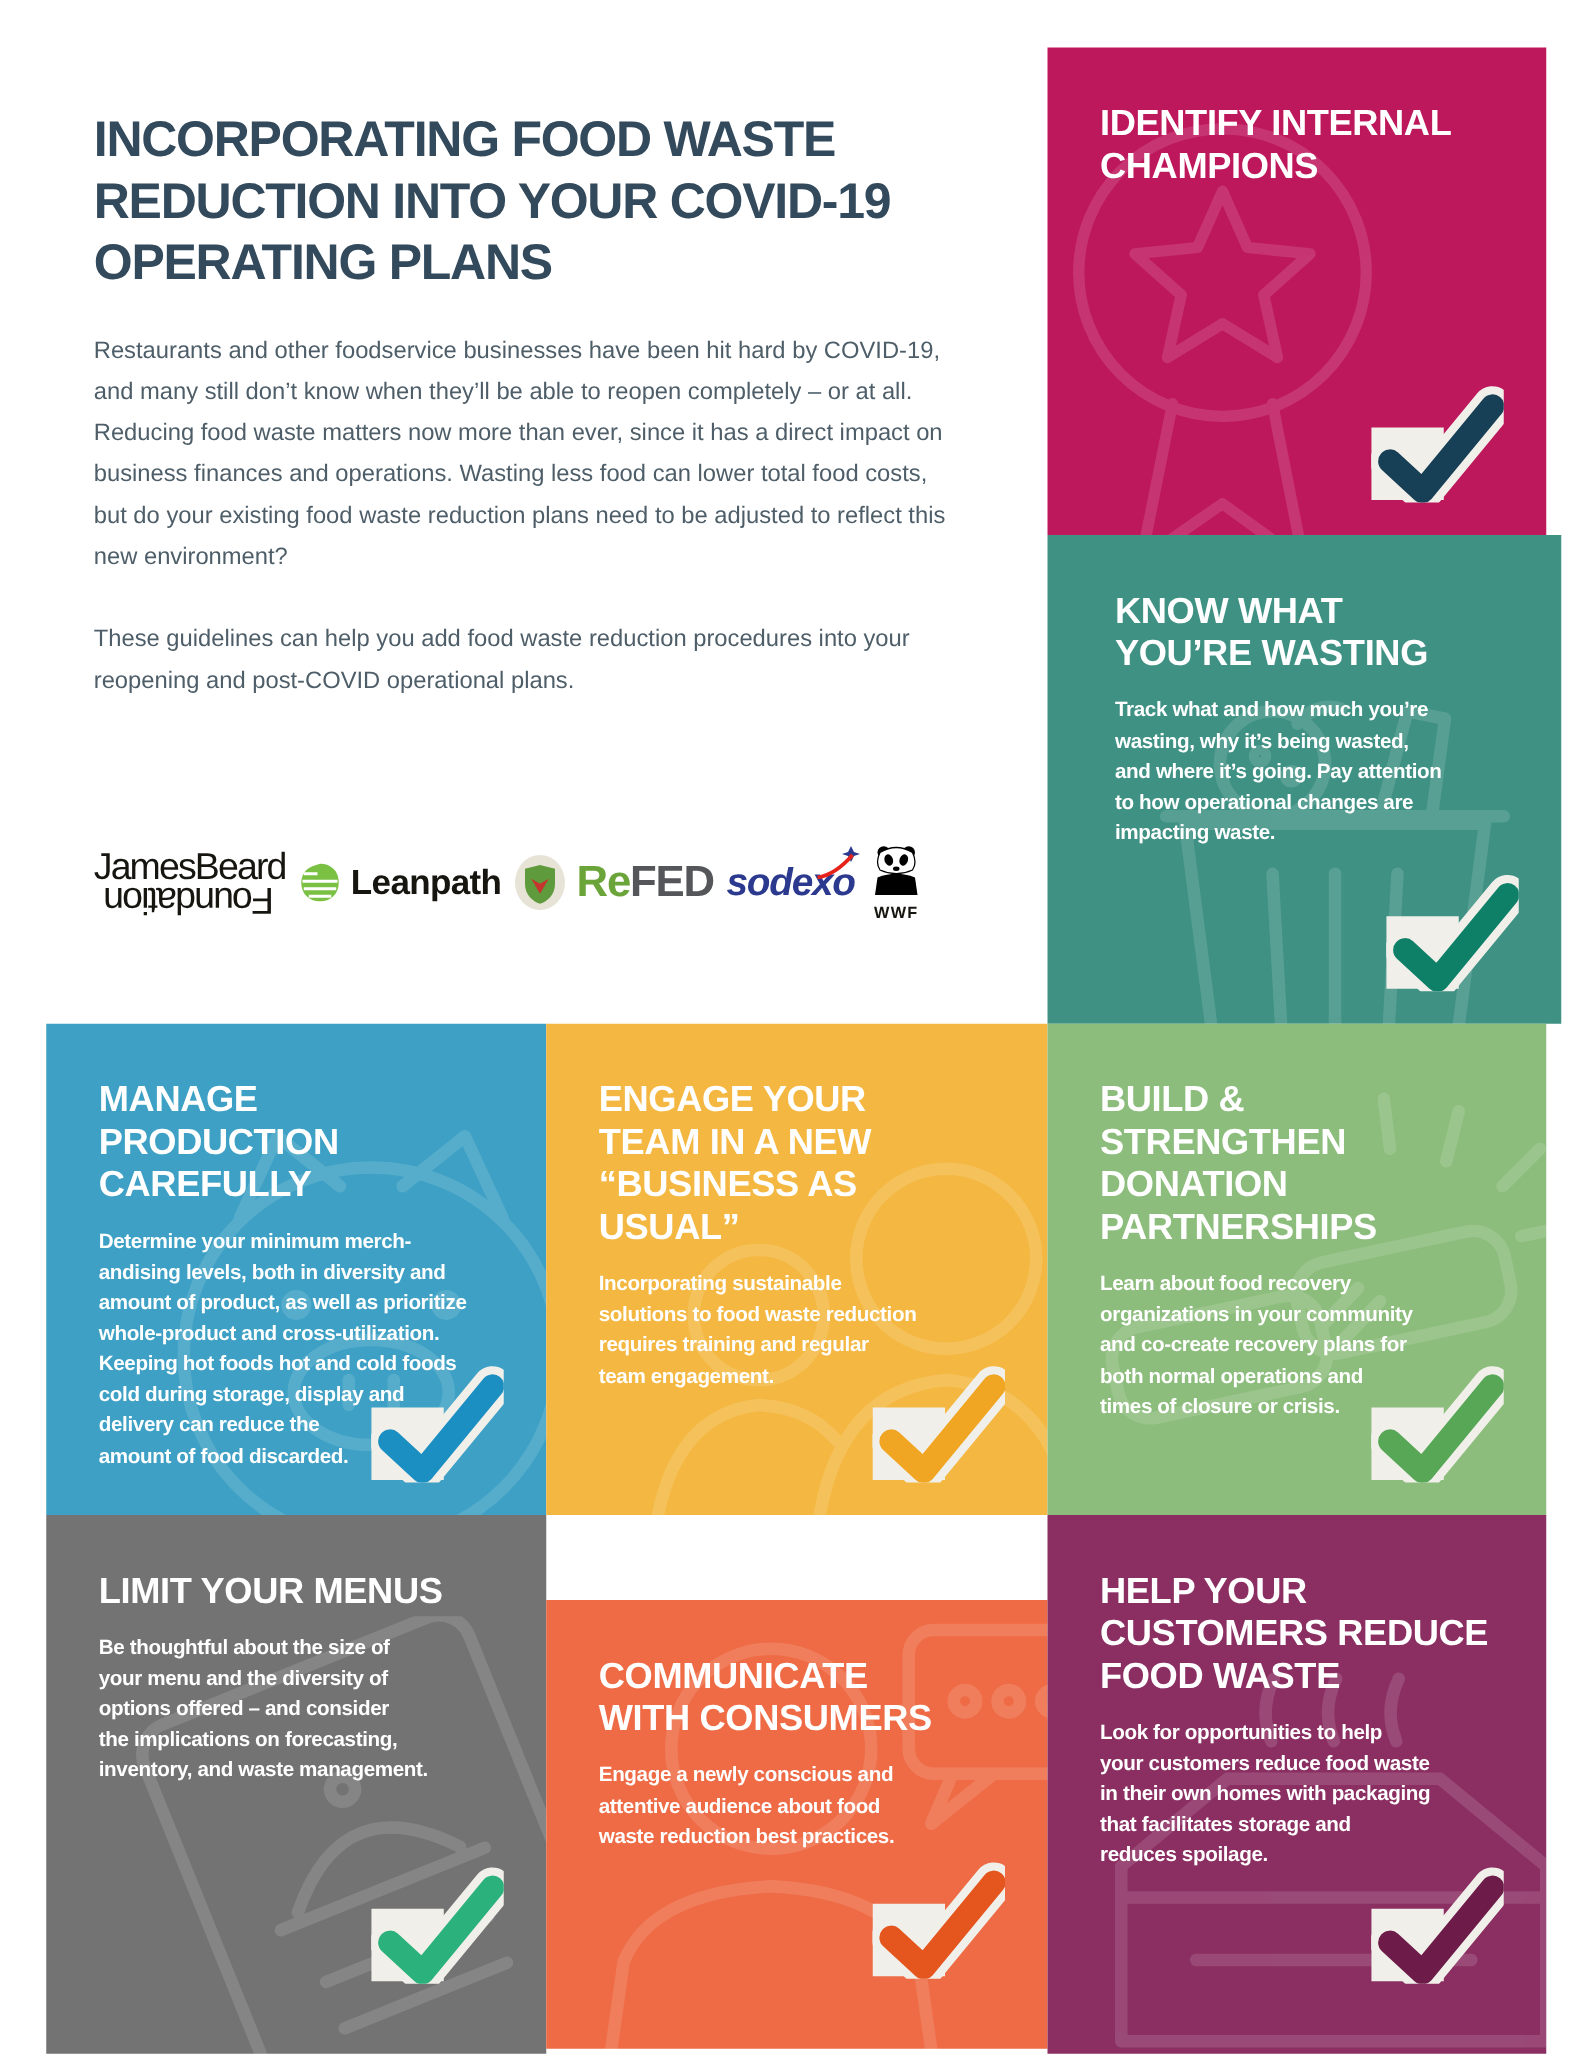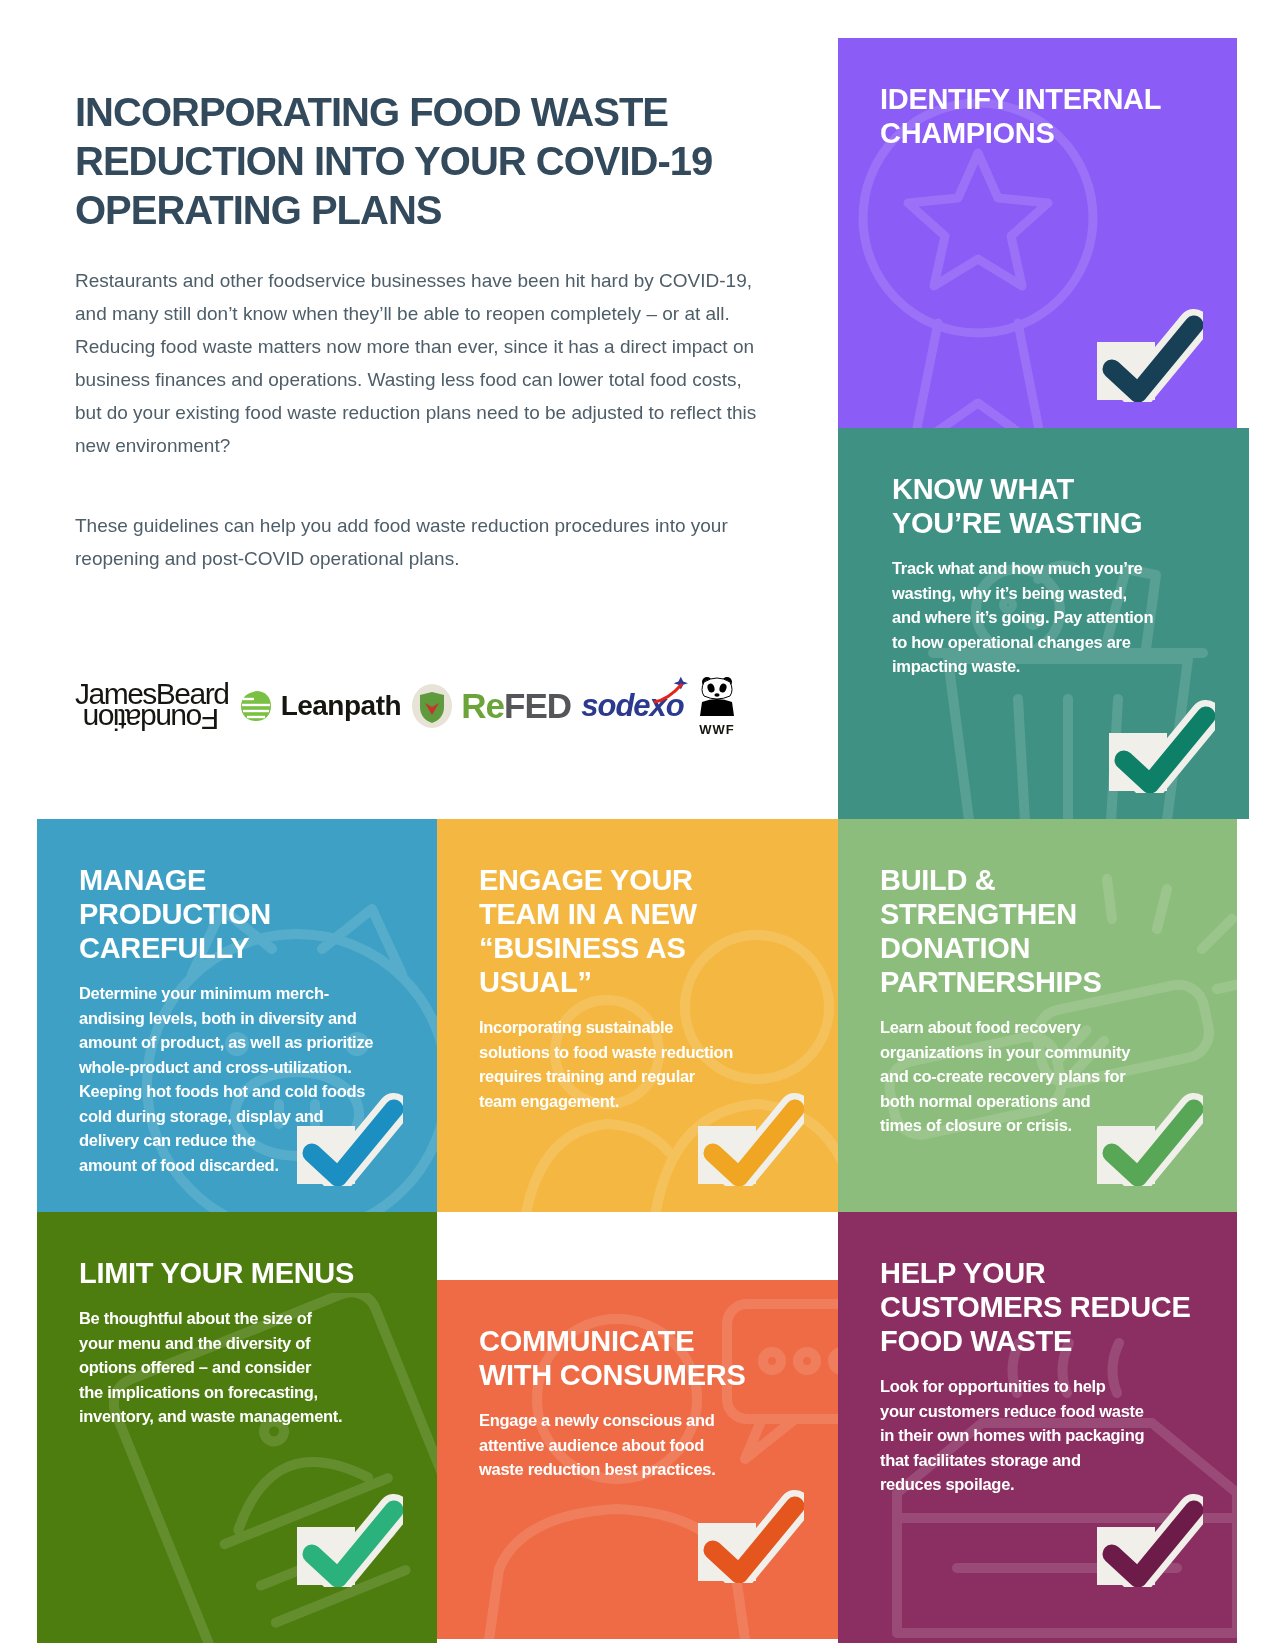--- a/index.html
+++ b/index.html
@@ -4,21 +4,21 @@
 <style>
   html,body{margin:0;padding:0;background:#ffffff;}
   #page{position:relative;width:1275px;height:1650px;background:#ffffff;overflow:hidden;
         font-family:"Liberation Sans","DejaVu Sans",sans-serif;}
   
   .intro{position:absolute;left:75px;top:88px;width:705px;}
   .intro h1{margin:0;font-size:40px;line-height:49px;font-weight:700;letter-spacing:-1px;
             white-space:pre-line;}
   .intro p{margin:0;font-size:19px;line-height:33px;font-weight:400;color:#4e5e69;width:690px;}
   .intro .p1{margin-top:29px;}
-  .intro .p2{margin-top:47px;}
+  .intro .p2{margin-top:33px;}
   .intro .contact{margin-top:31px;}
   .intro .email{font-weight:700;text-decoration:none;cursor:pointer;}
   
   .logos{position:absolute;left:75px;top:668px;width:665px;height:76px;display:flex;
          align-items:center;justify-content:space-between;}
   .logo{display:flex;align-items:center;gap:8px;color:#16150f;}
   .jbf{flex-direction:column;gap:0;line-height:1;font-family:Liberation Sans, sans-serif;}
   .jbf .l1{font-size:30px;letter-spacing:-1.5px;}
   .jbf .l2{font-size:30px;letter-spacing:-1.5px;transform:rotate(180deg);margin-top:-5px;}
   .leanpath .txt{font-size:28px;font-weight:700;letter-spacing:-0.5px;}
@@ -109,21 +109,21 @@
         <path d="M10 6 Q23 -2 36 6 Q40 14 36 20 Q23 26 10 20 Q6 14 10 6 Z" fill="#fff" stroke="#000" stroke-width="1"></path>
         <ellipse cx="17" cy="12" rx="3.4" ry="4.6" fill="#000" transform="rotate(-18 17 12)"></ellipse>
         <ellipse cx="29" cy="12" rx="3.4" ry="4.6" fill="#000" transform="rotate(18 29 12)"></ellipse>
         <ellipse cx="23" cy="19" rx="2.6" ry="1.8" fill="#000"></ellipse>
         <path d="M8 26 Q23 20 38 26 L40 40 L6 40 Z" fill="#000"></path>
       </svg>
       <span class="txt">WWF</span>
     </div>
   </div>
 
-  <section class="tile t-navy" style="background-color: #8b5cf6;">
+  <section class="tile t-navy" style="background-color: #be185d;">
     <svg class="wm" style="left:-20px;bottom:-50px" width="330" height="420" viewBox="0 0 330 420" stroke-width="9">
       <circle cx="160" cy="160" r="115"></circle>
       <path d="M160 95 L180 140 L230 145 L193 178 L204 228 L160 201 L116 228 L127 178 L90 145 L140 140 Z"></path>
       <path d="M120 265 L95 390 L160 345 L225 392 L200 265"></path>
     </svg>
     <h2>IDENTIFY INTERNAL
 CHAMPIONS</h2>
     <svg class="checkbox" viewBox="0 0 106 94">
       <rect x="0" y="34" width="58" height="58" style="fill: rgb(240, 239, 234);"></rect>
       <path d="M15 61 L41 85 L97 17" stroke-width="32" fill="none" stroke-linecap="round" stroke-linejoin="round" style="stroke: rgb(240, 239, 234);"></path>
@@ -229,21 +229,21 @@
 and co-create recovery plans for
 both normal operations and
 times of closure or crisis.</p>
     <svg class="checkbox" viewBox="0 0 106 94">
       <rect x="0" y="34" width="58" height="58" style="fill: rgb(240, 239, 234);"></rect>
       <path d="M15 61 L41 85 L97 17" stroke-width="32" fill="none" stroke-linecap="round" stroke-linejoin="round" style="stroke: rgb(240, 239, 234);"></path>
       <path d="M15 61 L41 85 L97 17" stroke-width="19" fill="none" stroke-linecap="round" stroke-linejoin="round" style="stroke: rgb(87, 167, 87);"></path>
     </svg>
   </section>
 
-  <section class="tile t-mgreen row3" style="background-color: #4d7c0f;">
+  <section class="tile t-mgreen row3" style="background-color: #737373;">
     <svg class="wm" style="left:60px;bottom:-90px" width="420" height="440" viewBox="0 0 420 440" stroke-width="10">
       <g transform="rotate(-22 210 220)">
         <rect x="70" y="30" width="280" height="390" rx="26"></rect>
         <path d="M140 210 Q210 130 280 210"></path>
           <circle cx="210" cy="132" r="10"></circle>
         <line x1="122" y1="218" x2="298" y2="218"></line>
         <line x1="140" y1="270" x2="280" y2="270"></line>
           <line x1="140" y1="310" x2="280" y2="310"></line>
       </g>
     </svg>

